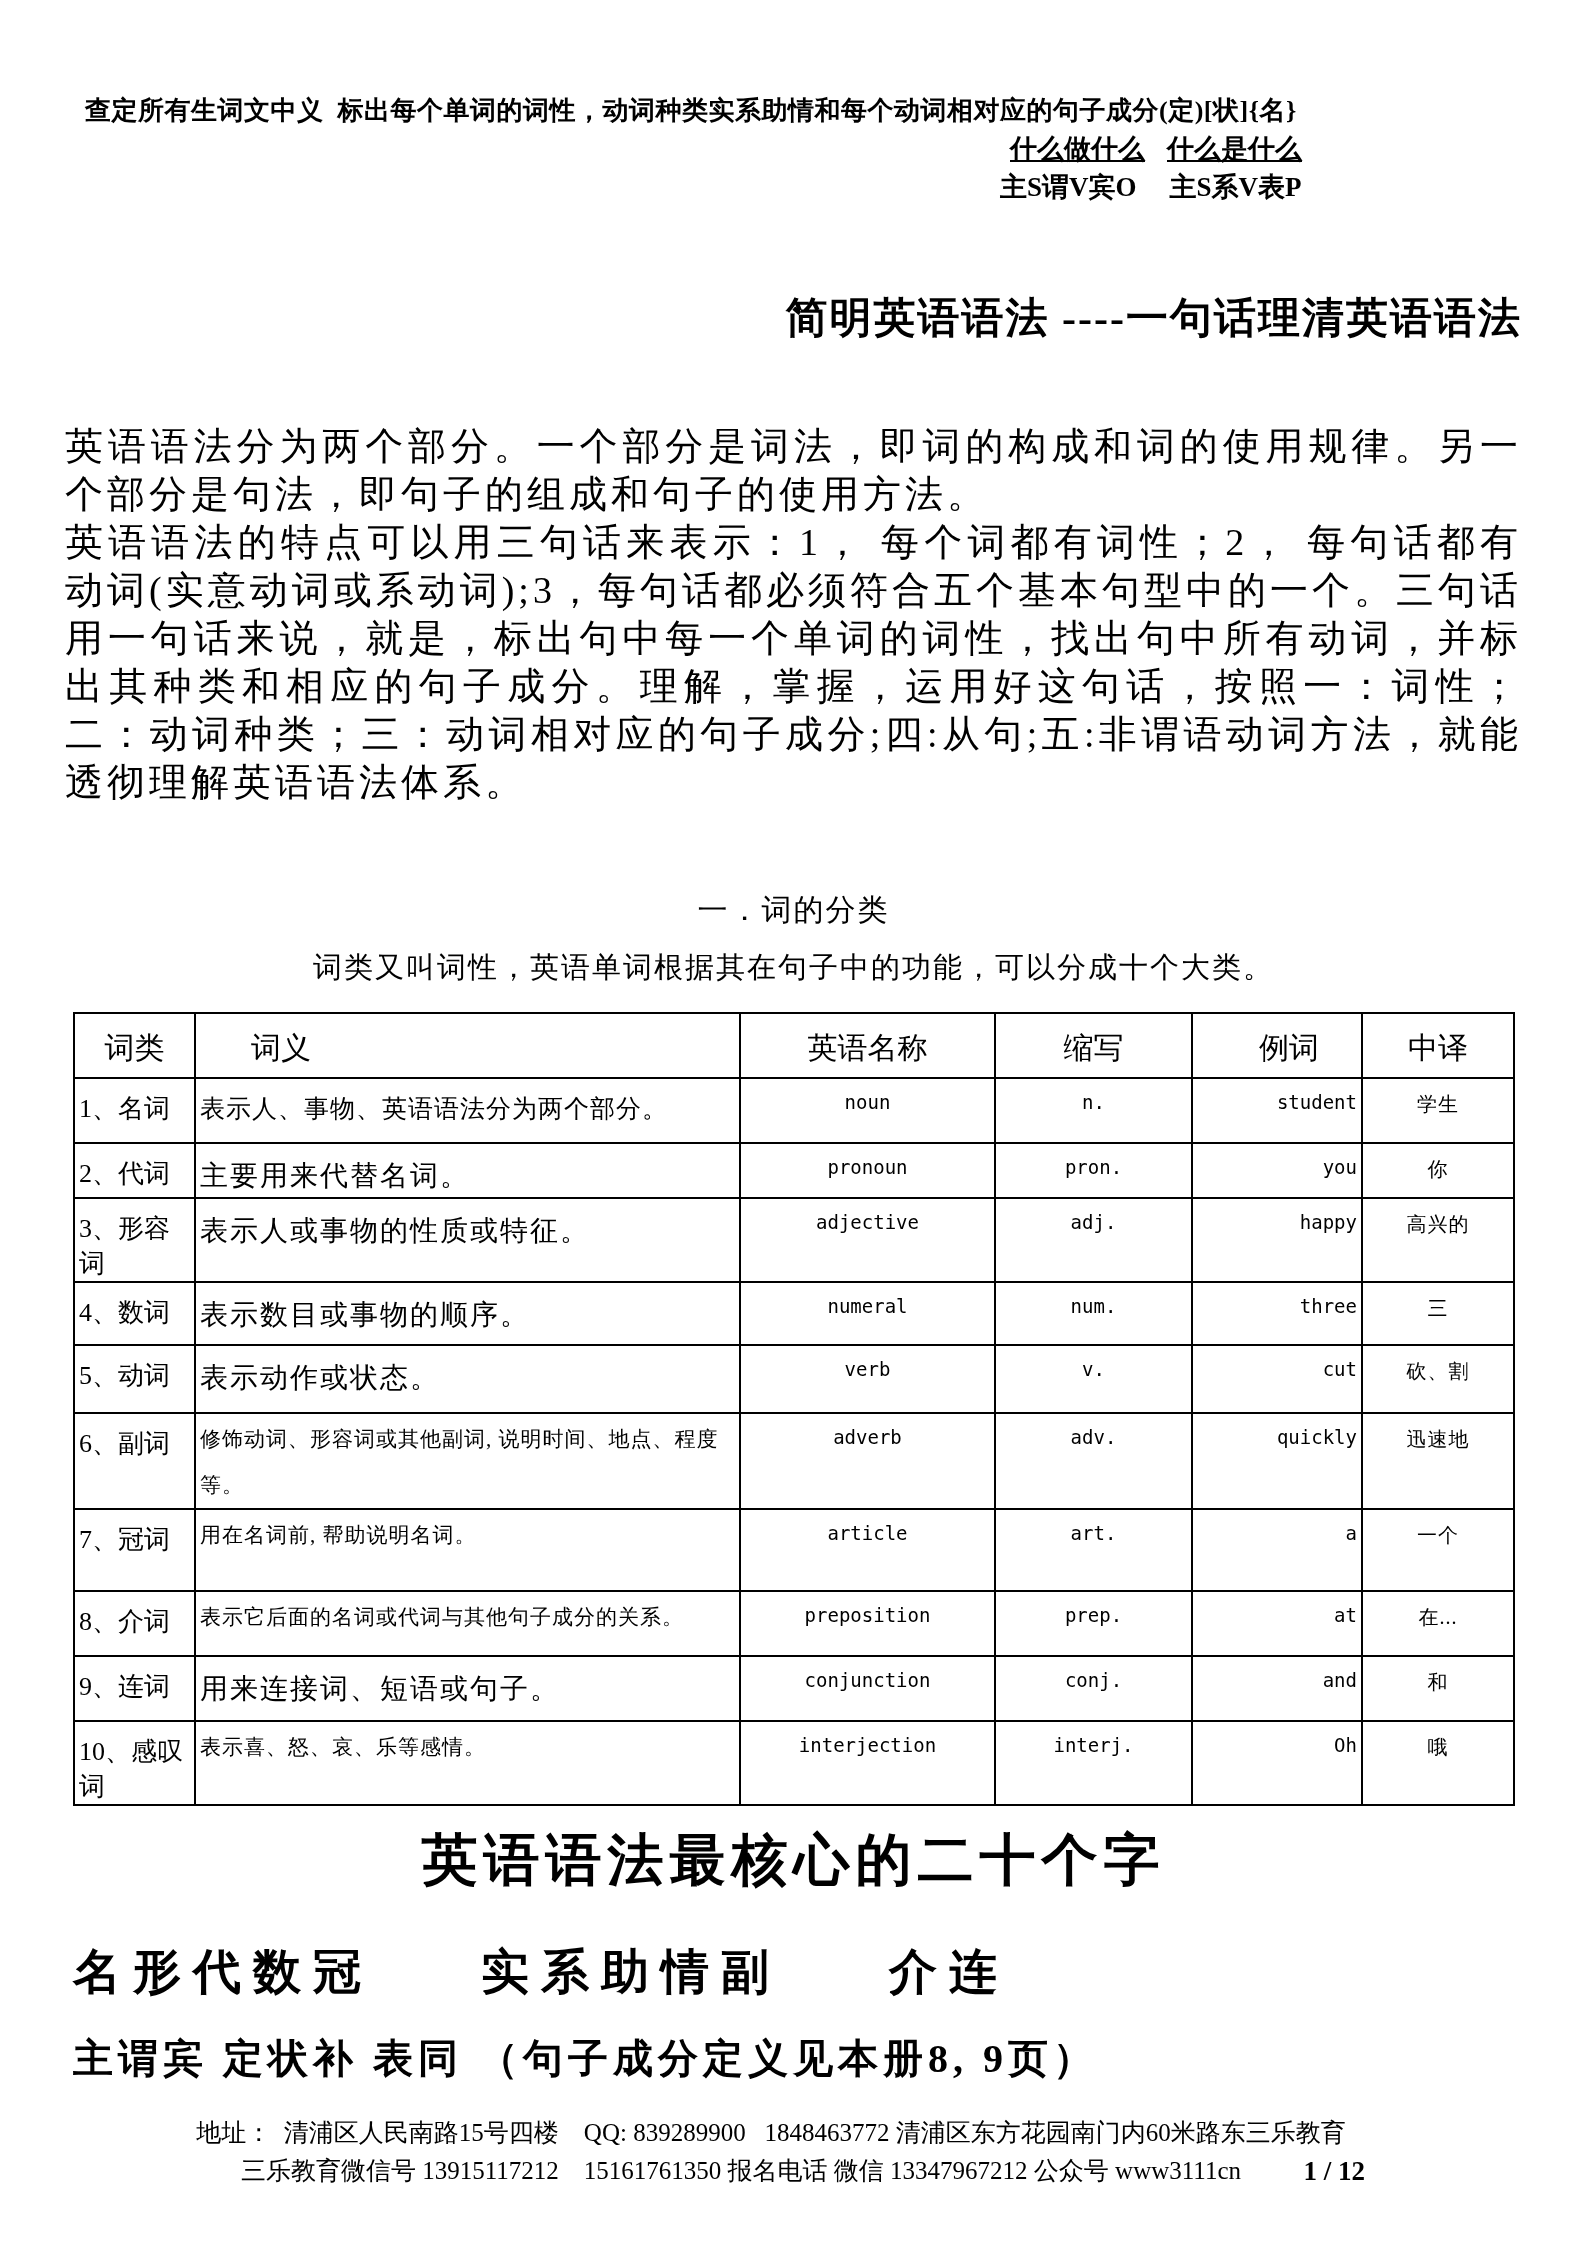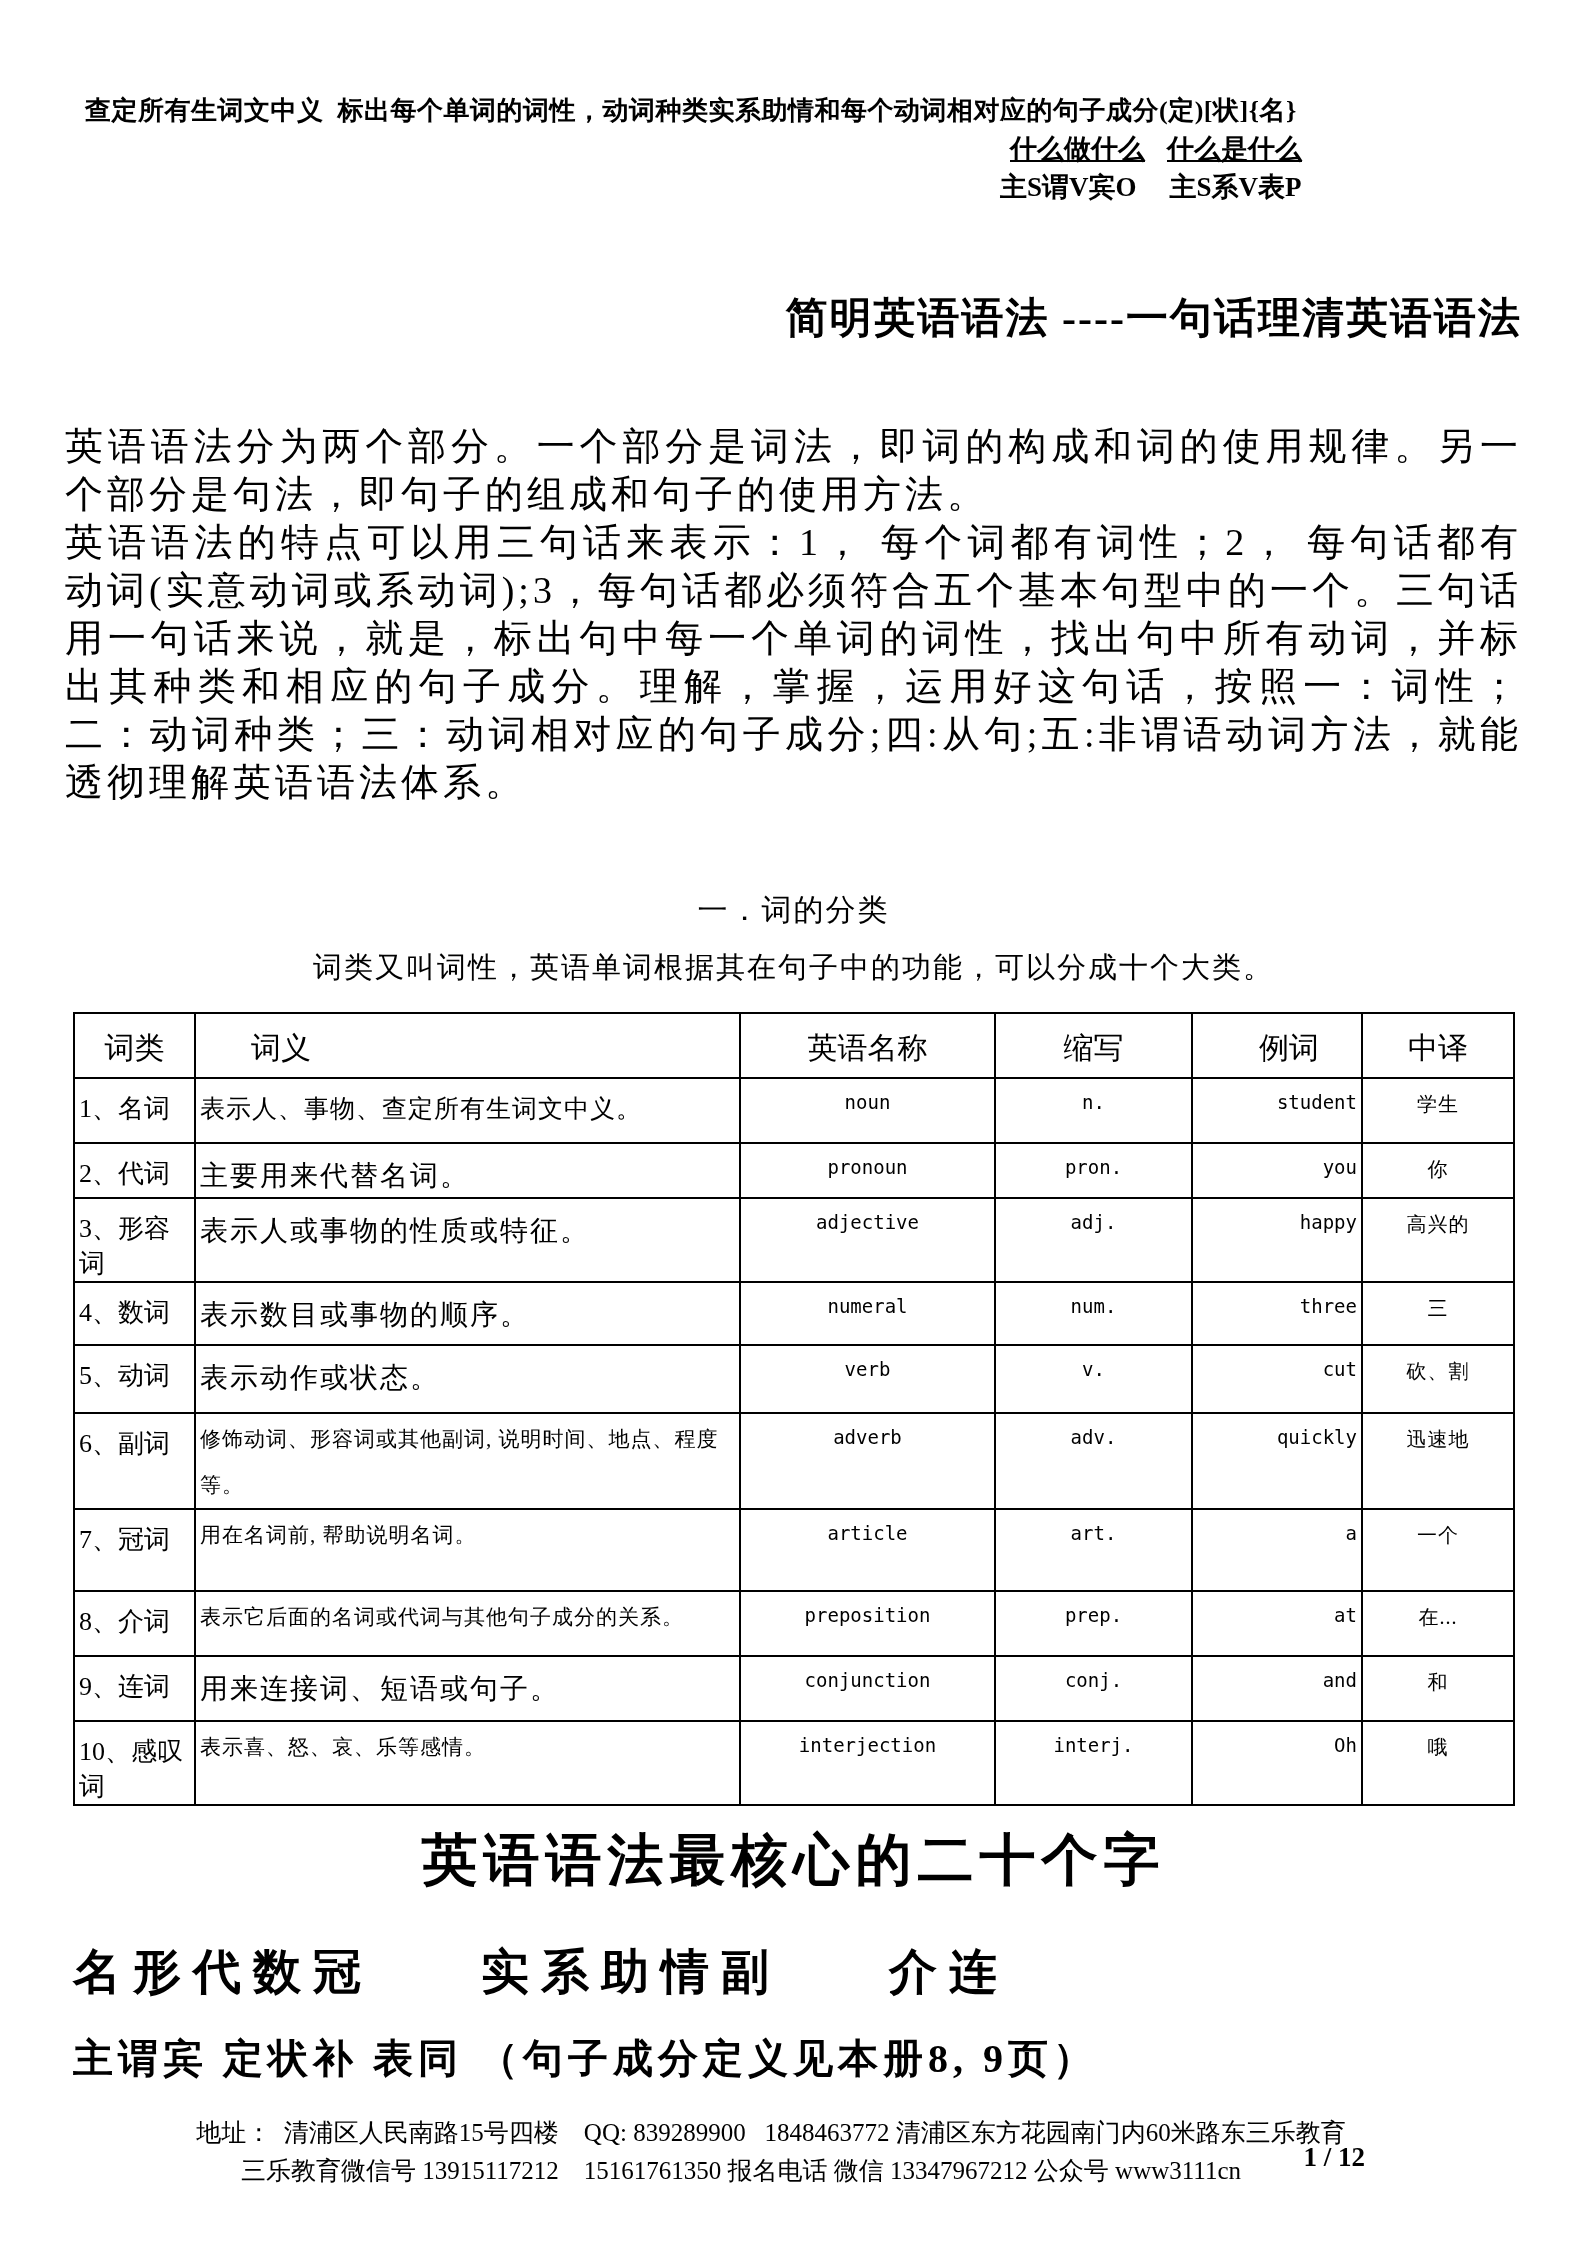--- a/index.html
+++ b/index.html
@@ -55,21 +55,21 @@
 
   
   .core-heading{margin-top:22px;text-align:center;font-size:56px;line-height:64px;font-weight:bold;letter-spacing:6px;}
   .core-line1{margin-top:50px;margin-left:8px;display:flex;gap:108px;font-size:48px;line-height:60px;font-weight:bold;letter-spacing:12px;}
   .core-line2{margin-top:32px;margin-left:8px;font-size:40px;line-height:50px;font-weight:bold;letter-spacing:5px;white-space:pre-wrap;}
 
   
   .doc-footer{position:relative;margin-top:30px;font-size:25px;line-height:38px;}
   .footer-line1{text-align:center;margin-right:45px;white-space:pre-wrap;}
   .footer-line2{text-align:center;margin-right:105px;white-space:pre-wrap;}
-  .page-num{position:absolute;top:24px;right:157px;font-size:27px;font-weight:bold;white-space:pre;margin-left:12px;}
+  .page-num{position:absolute;top:38px;right:157px;font-size:27px;font-weight:bold;white-space:pre;margin-left:12px;}
 </style>
 </head>
 <body>
 
 <div class="page">
 
   <div class="doc-header">
     <div class="hdr-line1">查定所有生词文中义  标出每个单词的词性，动词种类实系助情和每个动词相对应的句子成分(定)[状]{名}</div>
     <div class="hdr-line2">
       <span>什么做什么</span>
@@ -106,21 +106,21 @@
         <th class="h-def">词义</th>
         <th>英语名称</th>
         <th>缩写</th>
         <th class="h-example">例词</th>
         <th>中译</th>
       </tr>
     </thead>
     <tbody>
       <tr class="r0">
         <td class="c-class">1、名词</td>
-        <td class="c-def">表示人、事物、查定所有生词文中义。</td>
+        <td class="c-def">表示人、事物、英语语法分为两个部分。</td>
         <td class="c-en">noun</td>
         <td class="c-abbr">n.</td>
         <td class="c-example">student</td>
         <td class="c-cn">学生</td>
       </tr>
       <tr>
         <td class="c-class">2、代词</td>
         <td class="c-def">主要用来代替名词。</td>
         <td class="c-en">pronoun</td>
         <td class="c-abbr">pron.</td>

